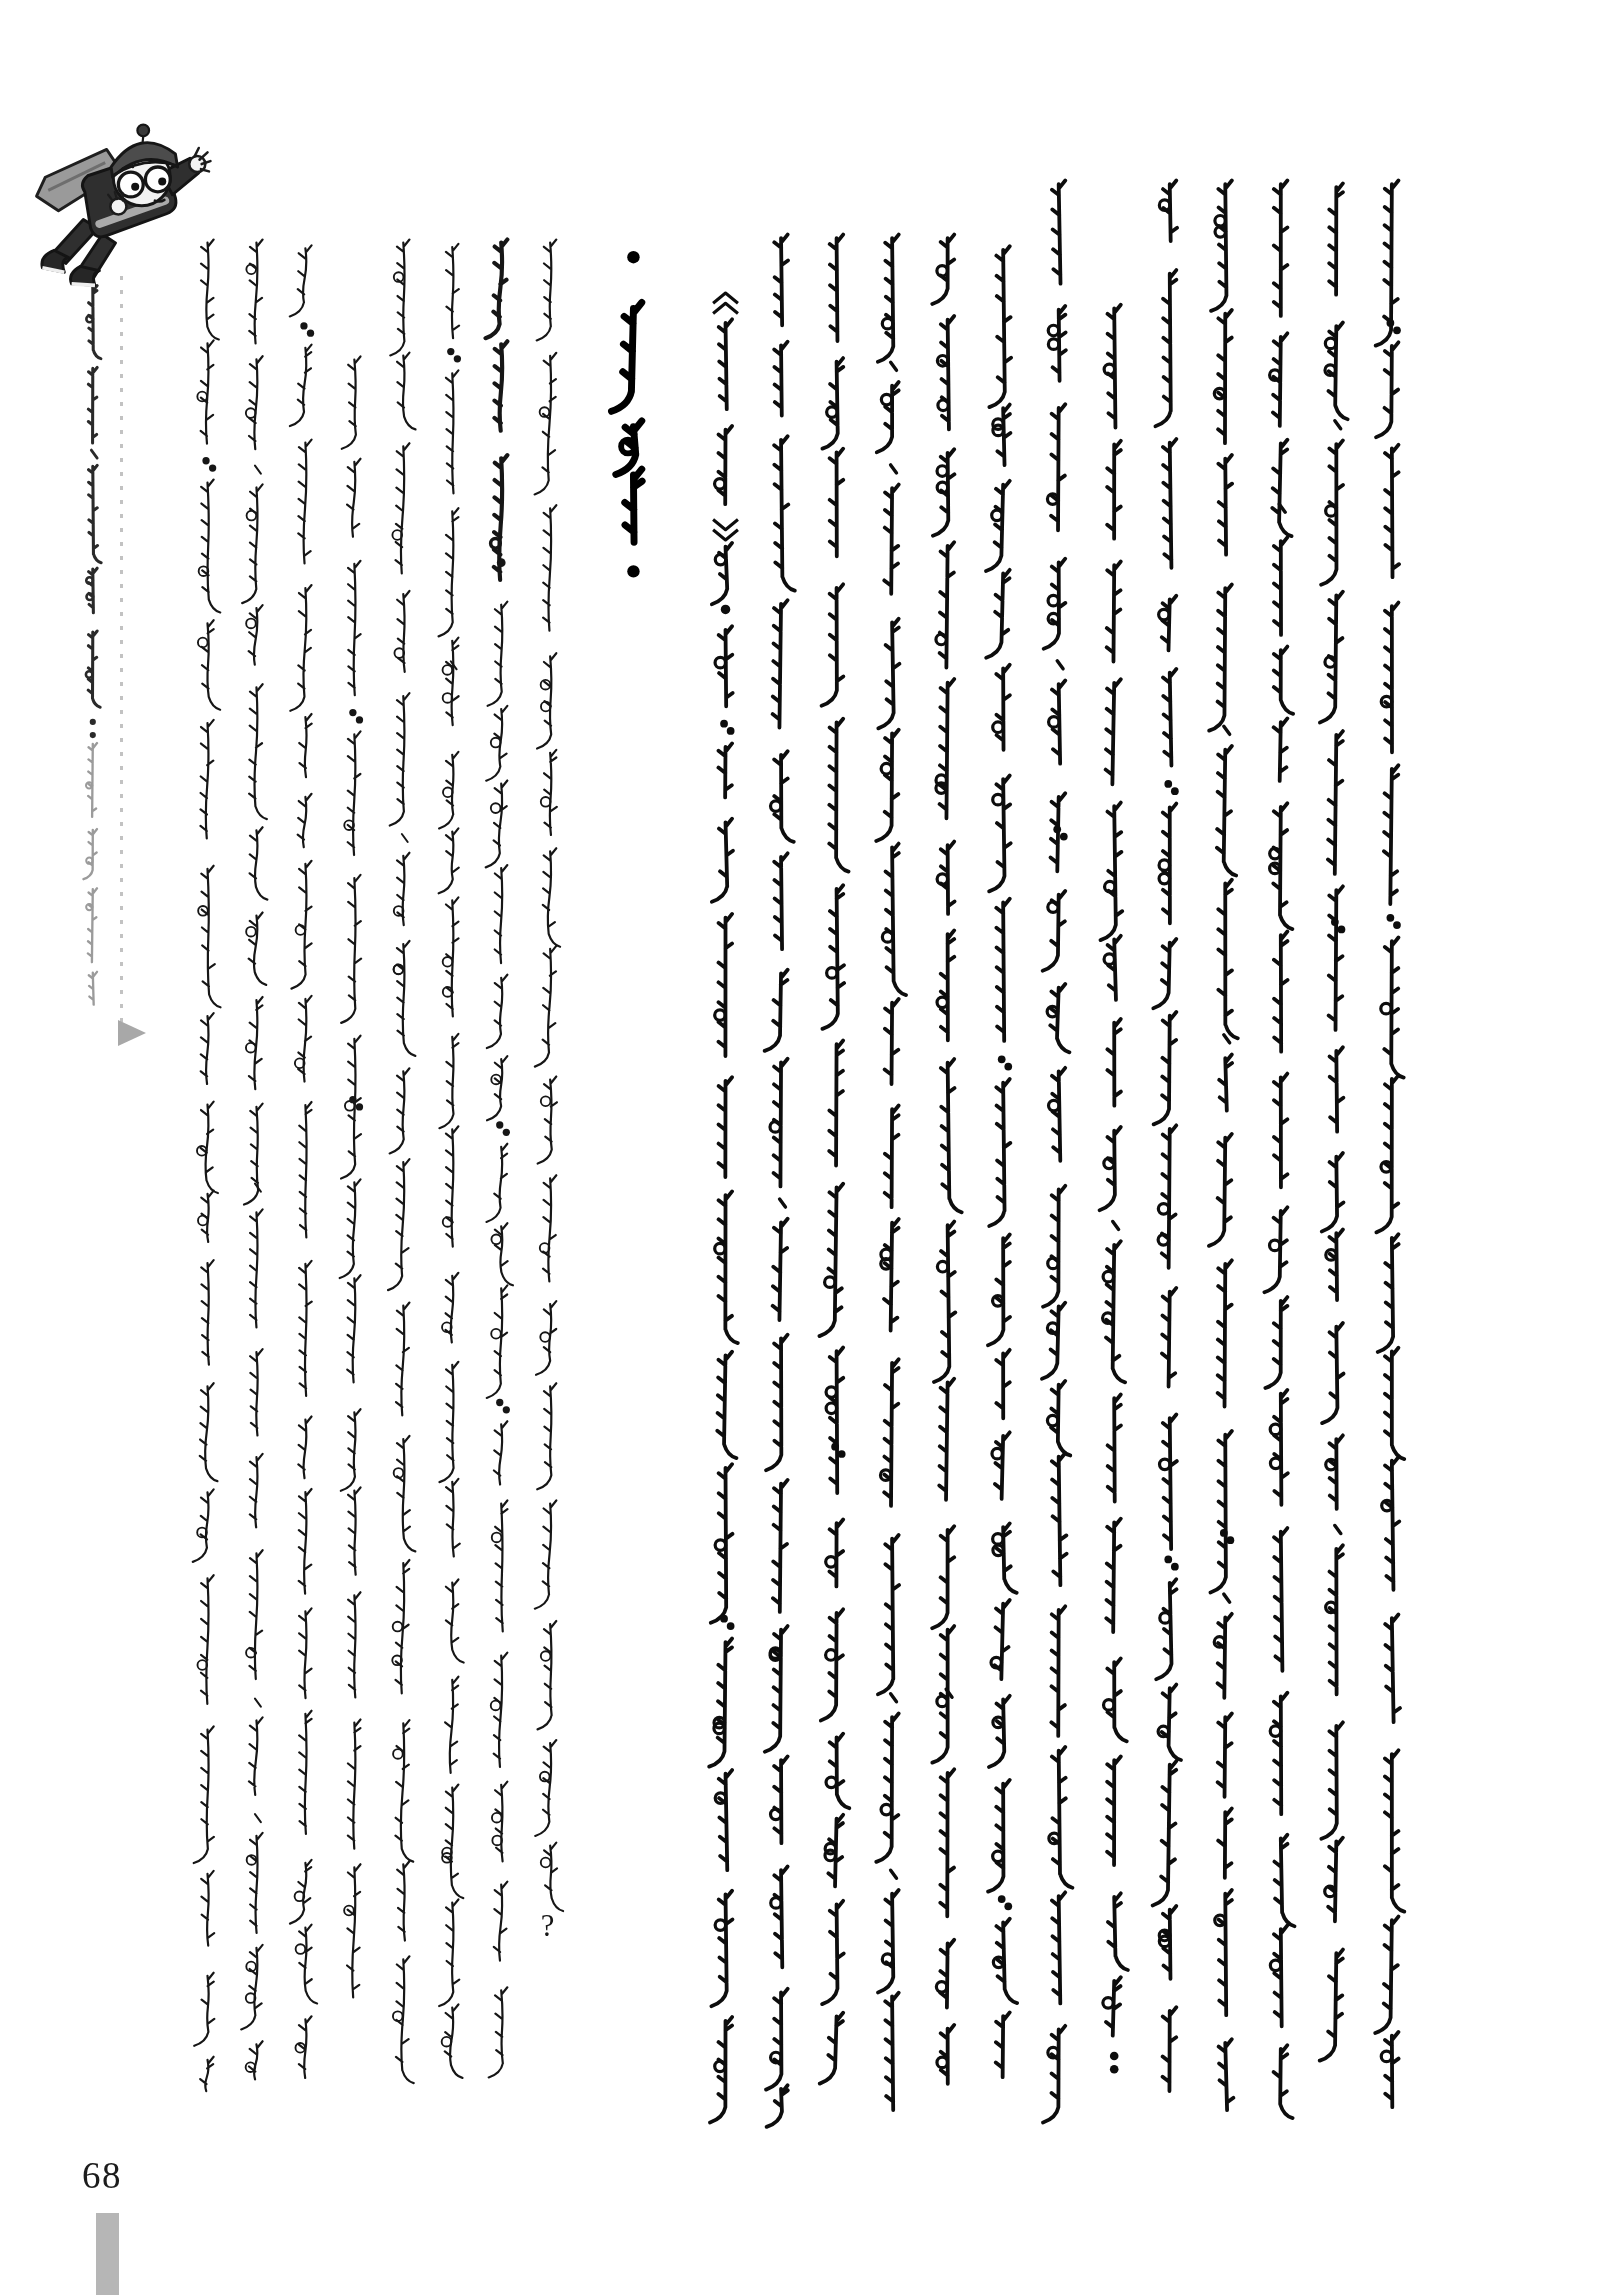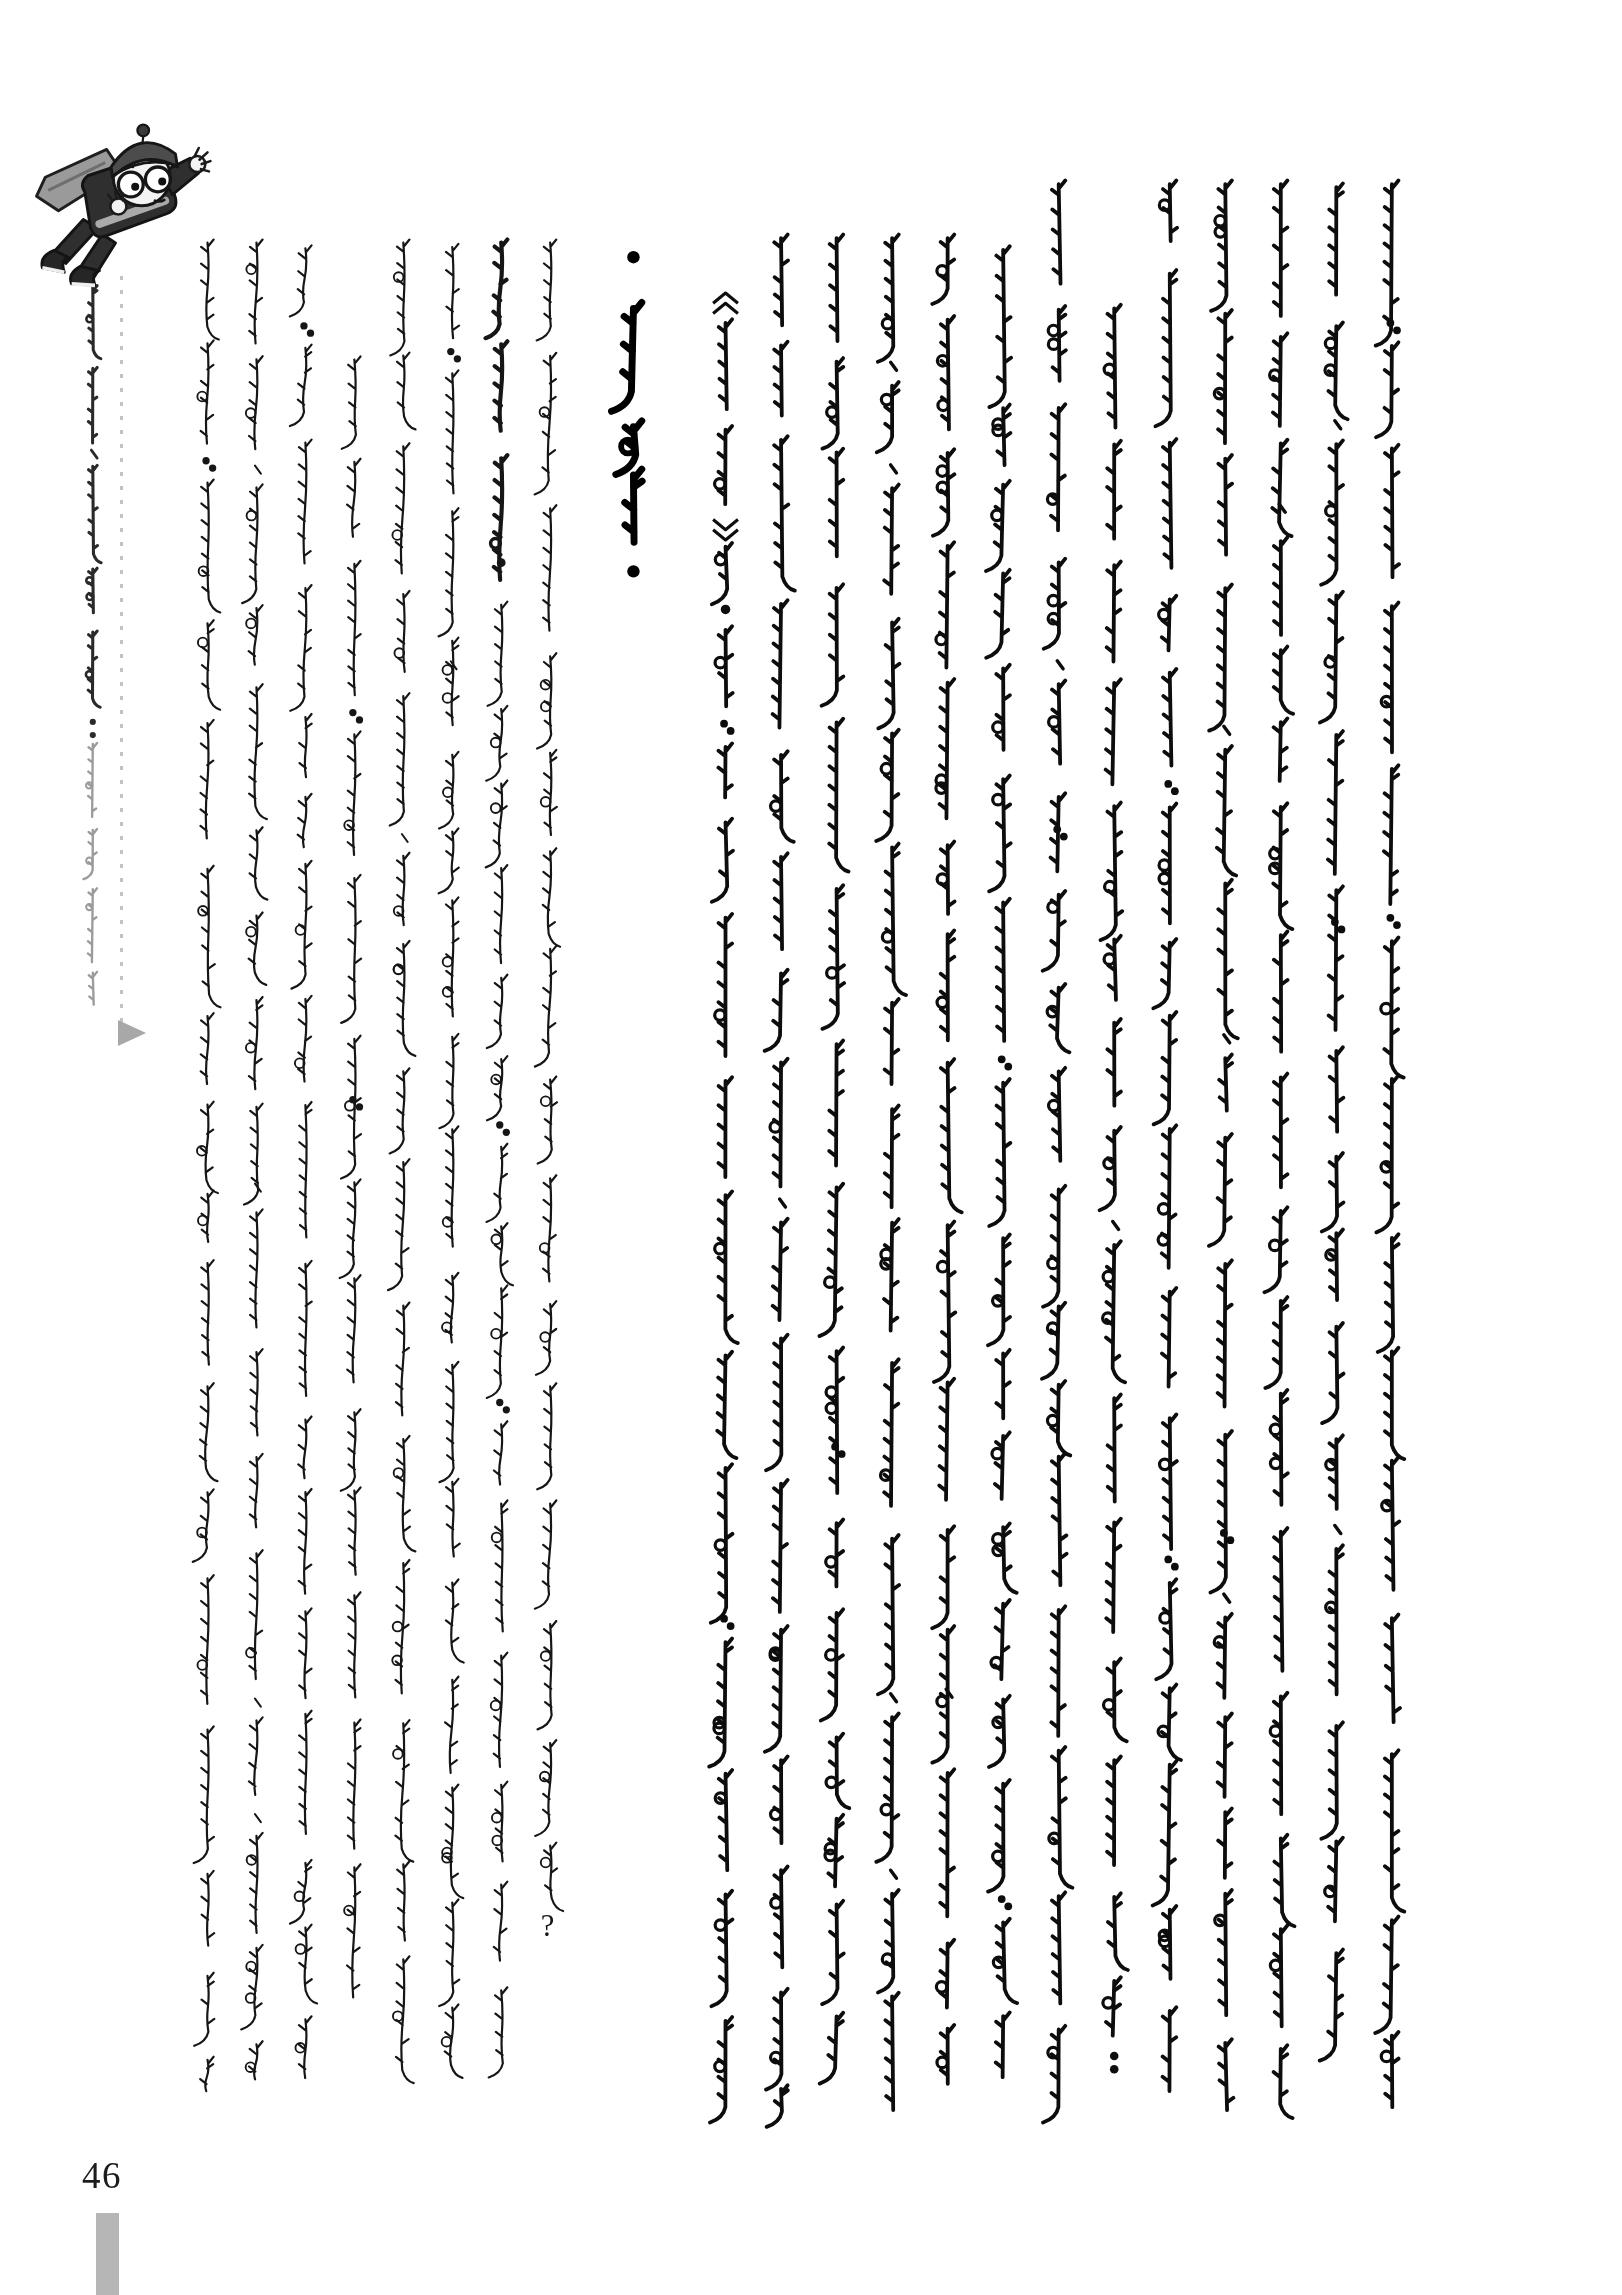--- a/index.html
+++ b/index.html
@@ -723,17 +723,17 @@
         <path d="M124,80 Q131,75 138,78 M160,72 Q167,67 174,71" stroke="#161616" stroke-width="3.5" fill="none" stroke-linecap="round"></path>
         <path d="M168,124 Q175,127 181,123" stroke="#161616" stroke-width="3.5" fill="none" stroke-linecap="round"></path>
       </g>
       <g>
         <circle cx="118" cy="132" r="11" fill="#f3f3f3" stroke="#1c1c1c" stroke-width="3.5"></circle>
         <path d="M110,124 L104,116 M116,122 L113,112 M124,124 L124,114" stroke="#1c1c1c" stroke-width="3" stroke-linecap="round" fill="none"></path>
       </g>
     </svg>
   </div>
 
-  <div class="page-number" style="left: 82px; top: 2154px;">46</div>
+  <div class="page-number" style="left: 82px; top: 2154px;">68</div>
   <div class="footer-bar" style="left: 96px; top: 2213px; width: 23.4px; height: 83px; background: rgb(182, 182, 182);"></div>
 
 </div>
 
 
 </body></html>

